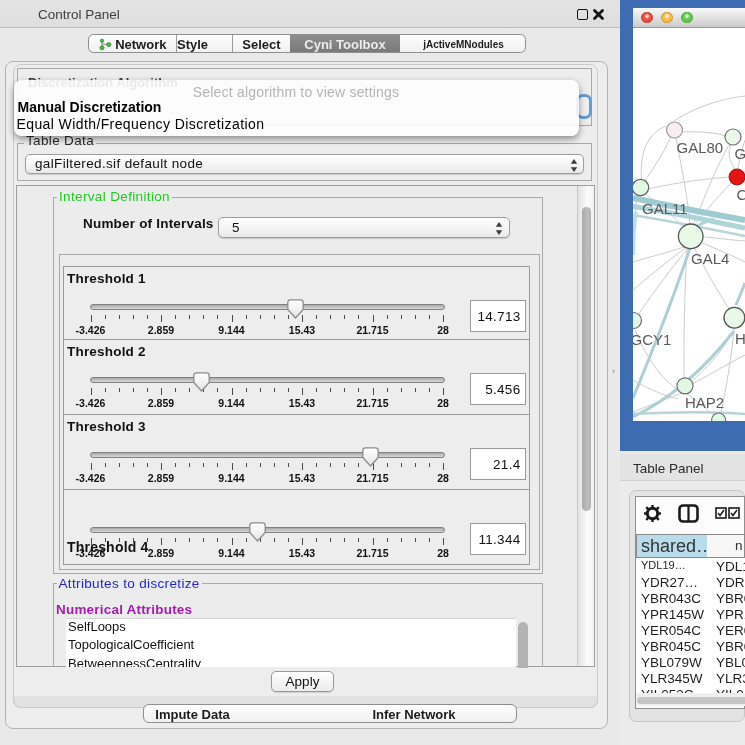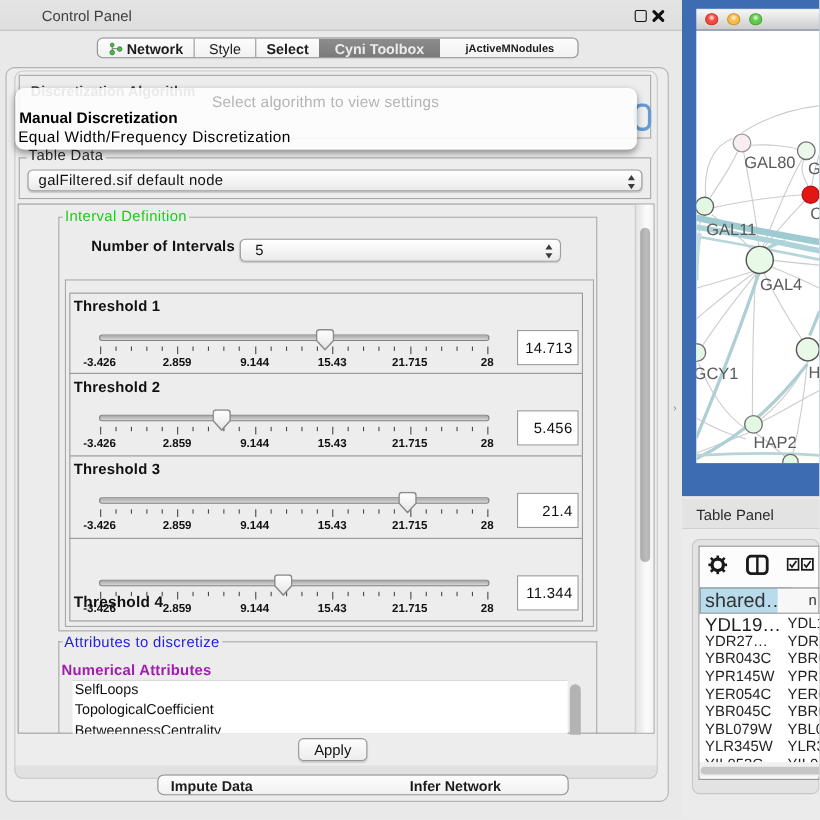--- a/index.html
+++ b/index.html
@@ -24,21 +24,21 @@
     <div style="position:absolute;left:5px;top:61px;width:603px;height:668px;background:#ededed;border:1px solid #b3b3b3;border-radius:8px;box-sizing:border-box;"></div>
     <div style="position:absolute;left:13px;top:64px;width:585px;height:644px;border:1px solid #c9c9c9;border-radius:8px;box-sizing:border-box;"></div>
     <div style="position:absolute;left:13px;top:695.5px;width:585px;height:12.5px;background:#e1e1e1;border:1px solid #c9c9c9;border-top:none;border-radius:0 0 8px 8px;box-sizing:border-box;"></div>
     <div style="position:absolute;left:88px;top:33.5px;width:438px;height:19px;border:1px solid #8e8e8e;border-radius:5.5px;background:linear-gradient(#fdfdfd,#f1f1f1);overflow:hidden;box-sizing:border-box;">
       <div style="position:absolute;left:0px;top:0;width:87px;height:19px;color:#1c1c1c;font-size:13px;font-weight:bold;text-align:center;line-height:19px;box-sizing:border-box;"><svg width="13" height="13" viewBox="0 0 13 13" style="vertical-align:-2px">
           <path d="M3 3 L3 9.5 M3 6 L9.5 6.5" stroke="#8a8a8a" stroke-width="1"></path>
           <circle cx="3" cy="2.8" r="1.7" fill="#4db84d" stroke="#2e7d2e" stroke-width="0.7"></circle>
           <circle cx="3" cy="9.8" r="2.1" fill="#4db84d" stroke="#2e7d2e" stroke-width="0.7"></circle>
           <circle cx="9.8" cy="6.6" r="2.1" fill="#4db84d" stroke="#2e7d2e" stroke-width="0.7"></circle>
         </svg> Network</div>
-      <div style="position:absolute;left:87px;top:0;width:56px;height:19px;border-left:1px solid #9a9a9a;color:#1c1c1c;font-size:13px;font-weight:normal;text-align:center;line-height:19px;box-sizing:border-box;">Style</div>
+      <div style="position:absolute;left:87px;top:0;width:56px;height:19px;border-left:1px solid #9a9a9a;color:#1c1c1c;font-size:13px;font-weight:bold;text-align:left;line-height:19px;box-sizing:border-box;">Style</div>
       <div style="position:absolute;left:143px;top:0;width:58px;height:19px;border-left:1px solid #9a9a9a;color:#1c1c1c;font-size:13px;font-weight:bold;text-align:center;line-height:19px;box-sizing:border-box;">Select</div>
       <div style="position:absolute;left:201px;top:0;width:110px;height:19px;background:linear-gradient(#8d8d8d,#787878);color:#ececec;font-size:13px;font-weight:bold;text-align:center;line-height:19px;box-sizing:border-box;">Cyni Toolbox</div>
       <div style="position:absolute;left:311px;top:0;width:127px;height:19px;color:#1c1c1c;font-size:10px;font-weight:bold;text-align:center;line-height:19px;box-sizing:border-box;">jActiveMNodules</div>
     </div>
     <div style="position:absolute;left:17px;top:68px;width:575px;height:58px;border:1px solid #a8a8a8;box-sizing:border-box;"></div>
     <div style="position:absolute;left:26px;top:74.5px;font-size:13px;font-weight:bold;color:#3a3a3a;background:#ededed;padding:0 2px;">Discretization Algorithm</div>
     <div style="position:absolute;left:575.5px;top:94px;width:16px;height:25px;border:3px solid #659cd4;border-radius:7px;background:#f0f0f0;box-sizing:border-box;"></div>
     <div style="position:absolute;left:17px;top:143px;width:575px;height:38px;border:1px solid #a8a8a8;box-sizing:border-box;"></div>
     <div style="position:absolute;left:24px;top:132.5px;font-size:13.5px;letter-spacing:0.35px;color:#2a2a2a;background:#ededed;padding:0 2px;">Table Data</div>
     <div style="position:absolute;left:25px;top:154px;width:559px;height:20px;border:1px solid #9d9d9d;border-radius:5px;background:linear-gradient(#ffffff,#f4f4f4 55%,#e9e9e9);box-sizing:border-box;font-size:13.5px;letter-spacing:0.35px;color:#111;line-height:18px;padding-left:9px;box-shadow:0 1px 1px rgba(0,0,0,0.15);">galFiltered.sif default node<svg style="position:absolute;right:5px;top:2.5px" width="8" height="15" viewBox="0 0 8 15">
@@ -310,21 +310,21 @@
       <rect x="1" y="1" width="10" height="10" fill="none" stroke="#1a1a1a" stroke-width="1.6"></rect>
       <path d="M3 6 L5 8.5 L9 3" fill="none" stroke="#1a1a1a" stroke-width="1.5"></path>
     </svg>
     <svg style="position:absolute;left:728px;top:507px" width="12" height="12" viewBox="0 0 12 12">
       <rect x="1" y="1" width="10" height="10" fill="none" stroke="#1a1a1a" stroke-width="1.6"></rect>
       <path d="M3 6 L5 8.5 L9 3" fill="none" stroke="#1a1a1a" stroke-width="1.5"></path>
     </svg>
     <div style="position:absolute;left:636px;top:534px;width:83px;height:24px;background:#b8dcec;border:1px solid #8a8a8a;box-sizing:border-box;font-size:18px;color:#333;text-align:right;padding-right:4px;line-height:22px;">shared…</div>
     <div style="position:absolute;left:707px;top:534px;width:38px;height:24px;background:#f7f7f7;border:1px solid #8a8a8a;border-left:none;box-sizing:border-box;font-size:13.5px;color:#333;padding-left:28px;line-height:22px;">n</div>
     <div style="position:absolute;left:636px;top:558px;width:109px;height:135px;background:#fff;overflow:hidden;">
-      <div style="position:absolute;left:5px;top:1px;font-size:17px;color:#1f1f1f;">YDL19…</div>
+      <div style="position:absolute;left:5px;top:1px;font-size:11px;color:#1f1f1f;">YDL19…</div>
       <div style="position:absolute;left:80px;top:1px;font-size:13.5px;color:#1f1f1f;">YDL1</div>
       <div style="position:absolute;left:5px;top:17px;font-size:13.5px;color:#1f1f1f;">YDR27…</div>
       <div style="position:absolute;left:80px;top:17px;font-size:13.5px;color:#1f1f1f;">YDR2</div>
       <div style="position:absolute;left:5px;top:33px;font-size:13.5px;color:#1f1f1f;">YBR043C</div>
       <div style="position:absolute;left:80px;top:33px;font-size:13.5px;color:#1f1f1f;">YBR0</div>
       <div style="position:absolute;left:5px;top:49px;font-size:13.5px;color:#1f1f1f;">YPR145W</div>
       <div style="position:absolute;left:80px;top:49px;font-size:13.5px;color:#1f1f1f;">YPR1</div>
       <div style="position:absolute;left:5px;top:65px;font-size:13.5px;color:#1f1f1f;">YER054C</div>
       <div style="position:absolute;left:80px;top:65px;font-size:13.5px;color:#1f1f1f;">YER0</div>
       <div style="position:absolute;left:5px;top:81px;font-size:13.5px;color:#1f1f1f;">YBR045C</div>

